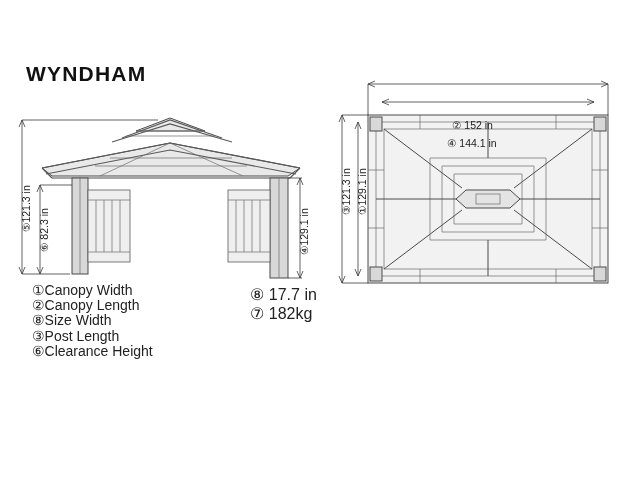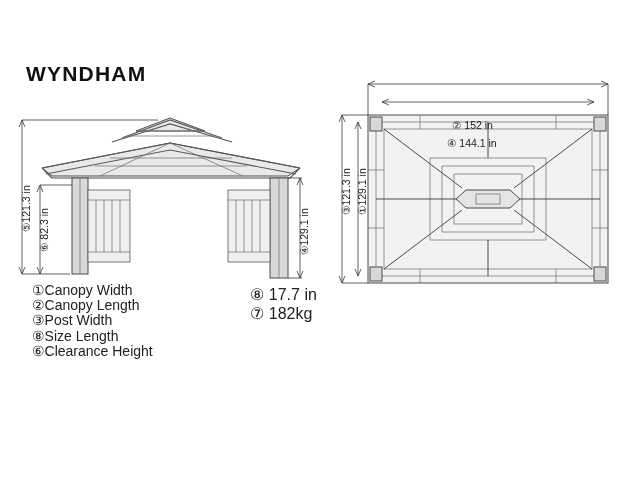--- a/index.html
+++ b/index.html
@@ -162,22 +162,22 @@
   </svg>
 
   <div class="lbl" style="left:452px;top:76px;">② 152 in</div>
   <div class="lbl" style="left:447px;top:94px;text-align:right;">④ 144.1 in</div>
   <div class="vlbl" style="left:340px;top:215px;">③121.3 in</div>
   <div class="vlbl" style="left:356px;top:215px;">①129.1 in</div>
 
   <div class="legend">
     <div>①Canopy Width</div>
     <div>②Canopy Length</div>
-    <div>③Post Width</div>
-    <div>⑧Size Length</div>
+    <div>⑧Size Width</div>
+    <div>③Post Length</div>
     <div>⑥Clearance Height</div>
   </div>
 
   <div class="rightnotes">
     <div>⑧ 17.7 in</div>
     <div>⑦ 182kg</div>
   </div>
 
 </div>
 

